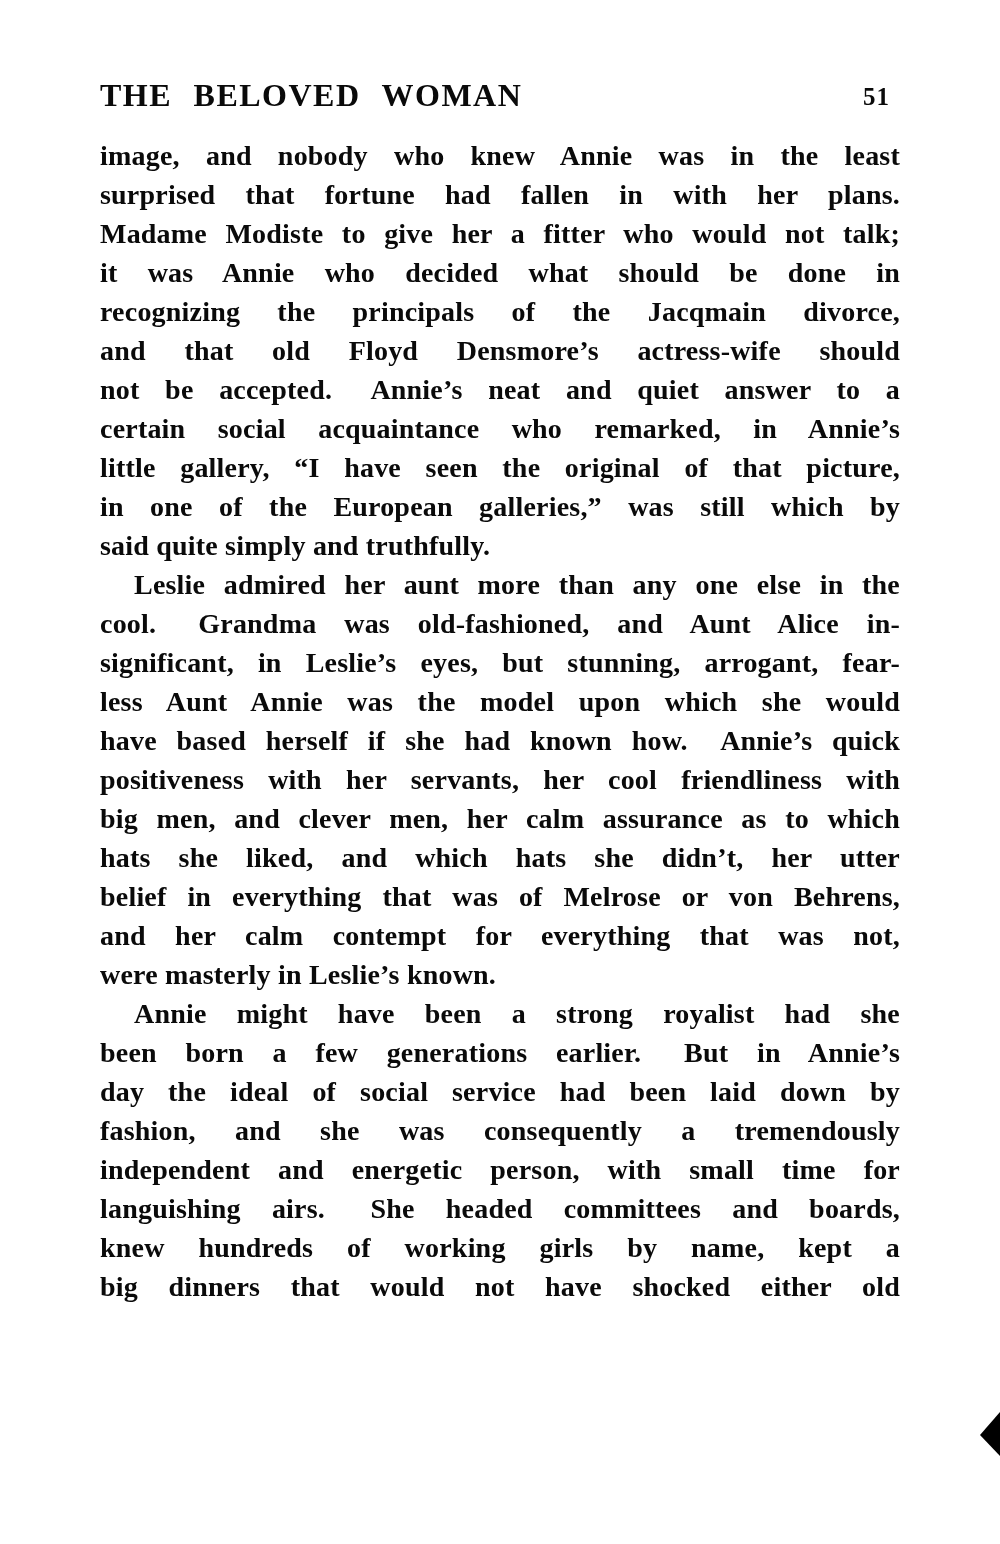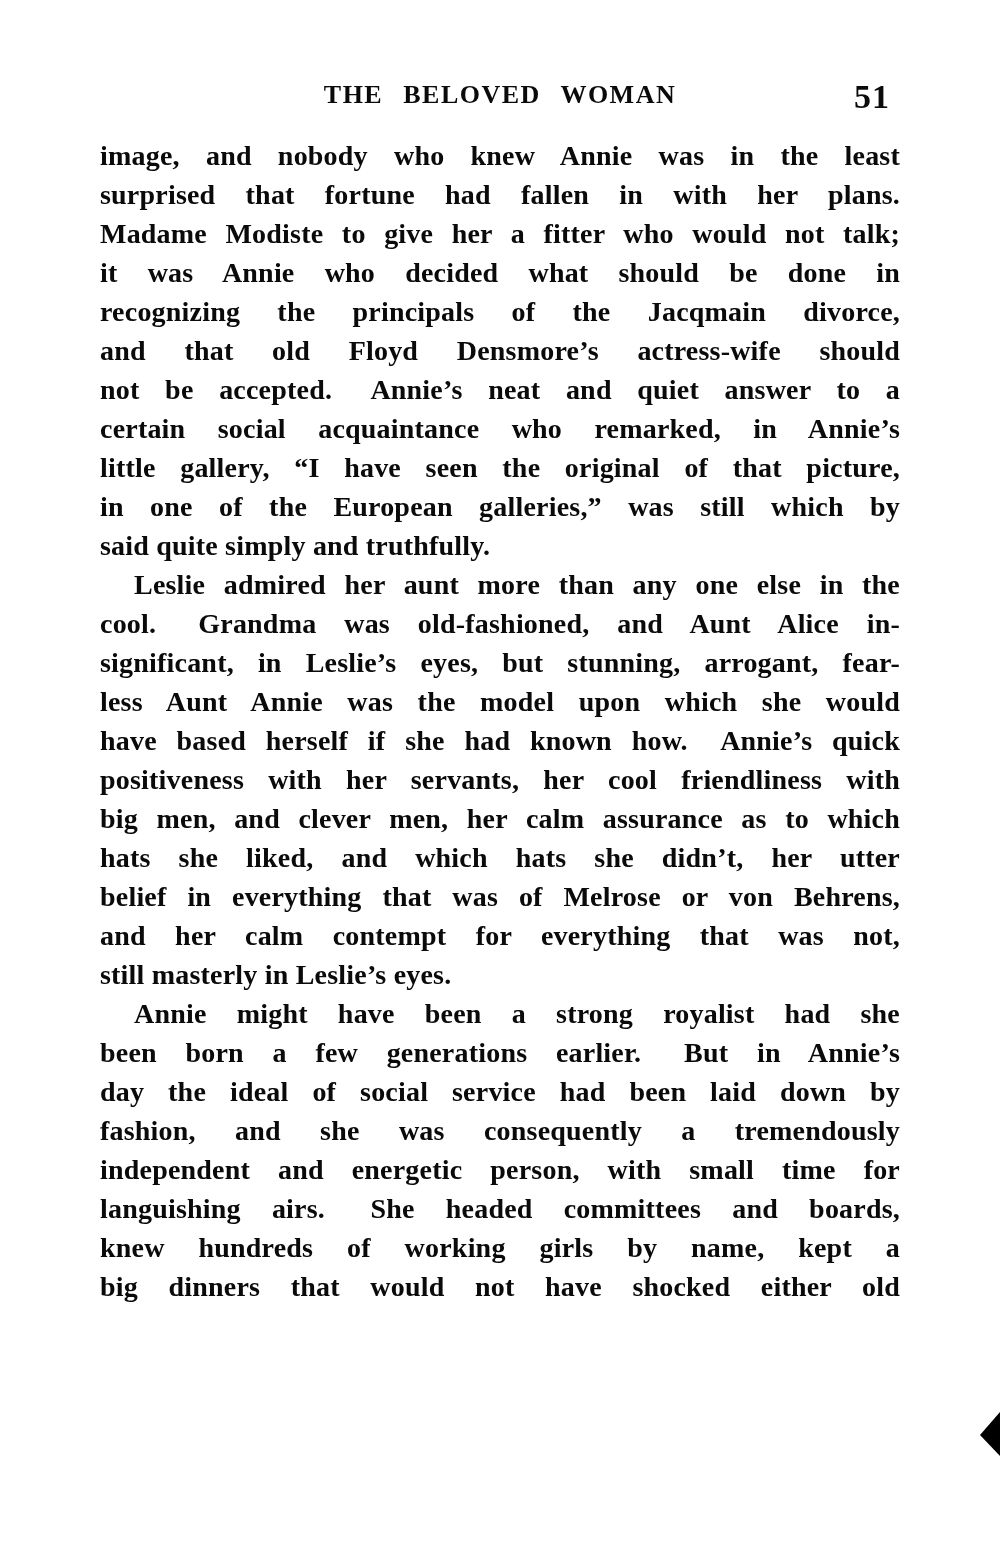--- a/index.html
+++ b/index.html
@@ -19,31 +19,31 @@
     overflow: hidden;
   }
   .header {
     position: absolute;
     top: 80px;
     left: 100px;
     width: 800px;
     height: 36px;
   }
   .running-title {
-    text-align: center;
-    font-size: 26px;
+    text-align: left;
+    font-size: 32px;
     letter-spacing: 1.5px;
     word-spacing: 12px;
     line-height: 30px;
   }
   .page-number {
     position: absolute;
     right: 10px;
     top: 3px;
-    font-size: 34px;
+    font-size: 25px;
     letter-spacing: 1px;
     line-height: 28px;
   }
   .page-text {
     position: absolute;
     top: 136px;
     left: 100px;
     width: 800px;
     font-size: 28px;
     line-height: 39px;
@@ -94,21 +94,21 @@
         <div class="line indent"><span>Leslie admired her aunt more than any one else in the</span></div>
         <div class="line"><span>cool.  Grandma was old-fashioned, and Aunt Alice in-</span></div>
         <div class="line"><span>significant, in Leslie’s eyes, but stunning, arrogant, fear-</span></div>
         <div class="line"><span>less Aunt Annie was the model upon which she would</span></div>
         <div class="line"><span>have based herself if she had known how.  Annie’s quick</span></div>
         <div class="line"><span>positiveness with her servants, her cool friendliness with</span></div>
         <div class="line"><span>big men, and clever men, her calm assurance as to which</span></div>
         <div class="line"><span>hats she liked, and which hats she didn’t, her utter</span></div>
         <div class="line"><span>belief in everything that was of Melrose or von Behrens,</span></div>
         <div class="line"><span>and her calm contempt for everything that was not,</span></div>
-        <div class="line end"><span>still masterly in Leslie’s eyes.</span></div>
+        <div class="line end"><span>were masterly in Leslie’s known.</span></div>
       </div>
       <div class="para">
         <div class="line indent"><span>Annie might have been a strong royalist had she</span></div>
         <div class="line"><span>been born a few generations earlier.  But in Annie’s</span></div>
         <div class="line"><span>day the ideal of social service had been laid down by</span></div>
         <div class="line"><span>fashion, and she was consequently a tremendously</span></div>
         <div class="line"><span>independent and energetic person, with small time for</span></div>
         <div class="line"><span>languishing airs.  She headed committees and boards,</span></div>
         <div class="line"><span>knew hundreds of working girls by name, kept a</span></div>
         <div class="line"><span>big dinners that would not have shocked either old</span></div>

